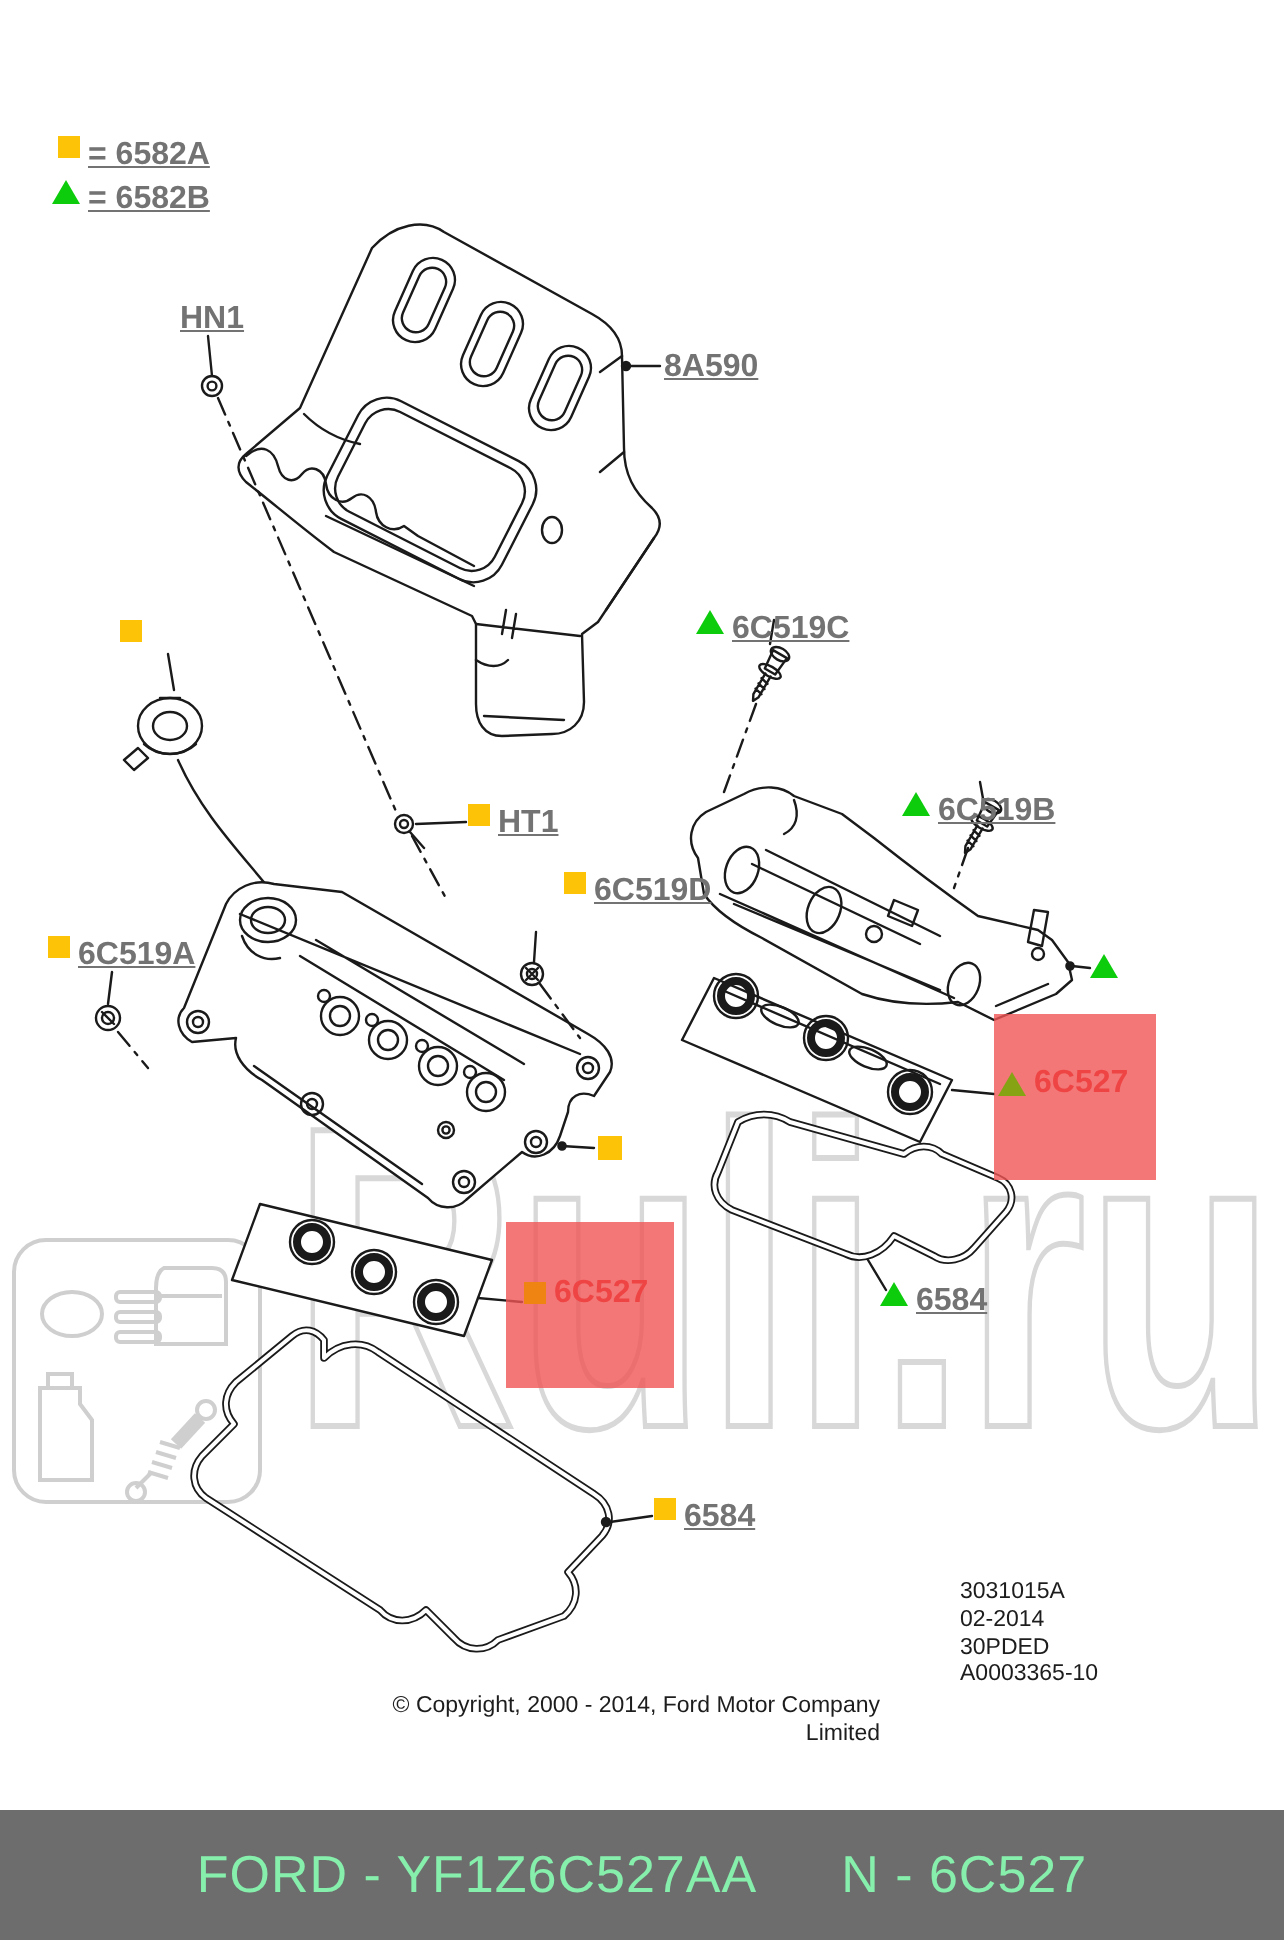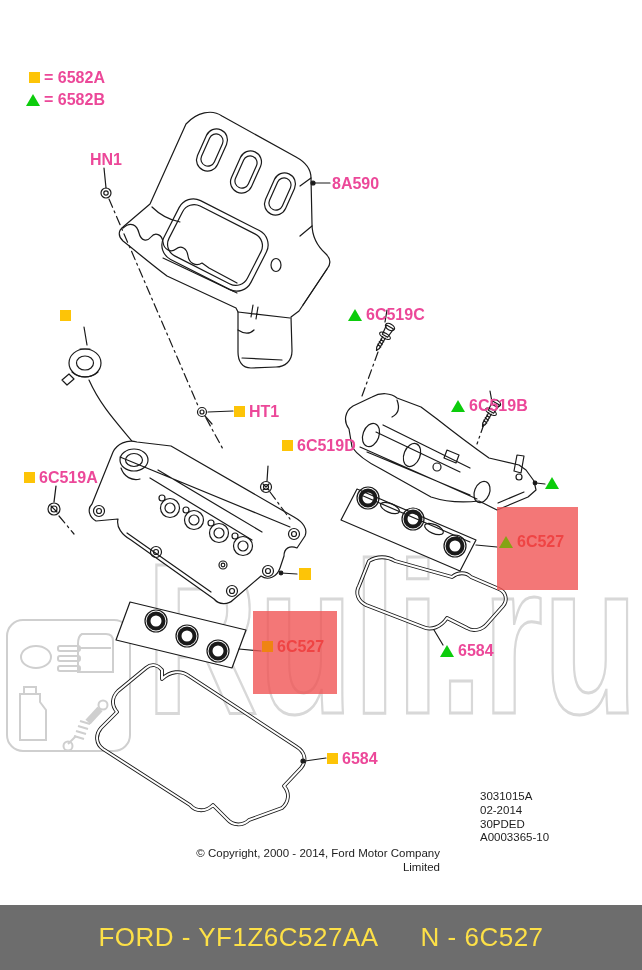--- a/index.html
+++ b/index.html
@@ -1,32 +1,32 @@
 <!DOCTYPE html>
 <html><head>
 <meta charset="utf-8">
 <style>
   html,body{margin:0;padding:0;background:#fff;}
   #stage{position:relative;width:642px;height:970px;background:#fff;overflow:hidden;
          font-family:"Liberation Sans",sans-serif;}
   svg{position:absolute;left:0;top:0;}
-  .lbl{position:absolute;display:flex;align-items:center;gap:4px;
-       font:bold 16px/19px "Liberation Sans",sans-serif;color:#ec4899;white-space:nowrap;}
+  .lbl{position:absolute;display:flex;gap:4px;
+       font:bold 16px/19px "Liberation Sans",sans-serif;color:#737373;white-space:nowrap;text-decoration:underline;}
   .sq{display:inline-block;width:11px;height:11px;background:#fdc407;flex:0 0 auto;}
   .sq.orange{background:#ef8412;}
   .tri{display:inline-block;width:0;height:0;border-left:7px solid transparent;
        border-right:7px solid transparent;border-bottom:12px solid #0ccc0c;flex:0 0 auto;}
   .tri.olive{border-bottom-color:#85a313;}
   .hl-box{position:absolute;background:rgba(240,85,85,0.8);}
   .hl-lbl{position:absolute;display:flex;align-items:center;gap:4px;
           font:bold 16px/19px "Liberation Sans",sans-serif;color:#ef4444;white-space:nowrap;}
   .smalltext{position:absolute;font:11.5px/13.8px "Liberation Sans",sans-serif;color:#1d1d1d;}
   #bottom-bar{position:absolute;left:0;top:905px;width:642px;height:65px;background:#6d6d6d;
               display:flex;align-items:center;justify-content:center;gap:42px;}
-  #bottom-bar span{font:26px "Liberation Sans",sans-serif;color:#fde047;letter-spacing:.5px;}
+  #bottom-bar span{font:26px "Liberation Sans",sans-serif;color:#86efac;letter-spacing:.5px;}
 </style>
 </head>
 <body>
 
 <div id="stage">
 
   <svg width="642" height="970" viewBox="0 0 642 970">
 
     <g stroke="#cfcfcf" stroke-width="2" fill="none">
       <rect x="7" y="620" width="123" height="131" rx="16"></rect>

